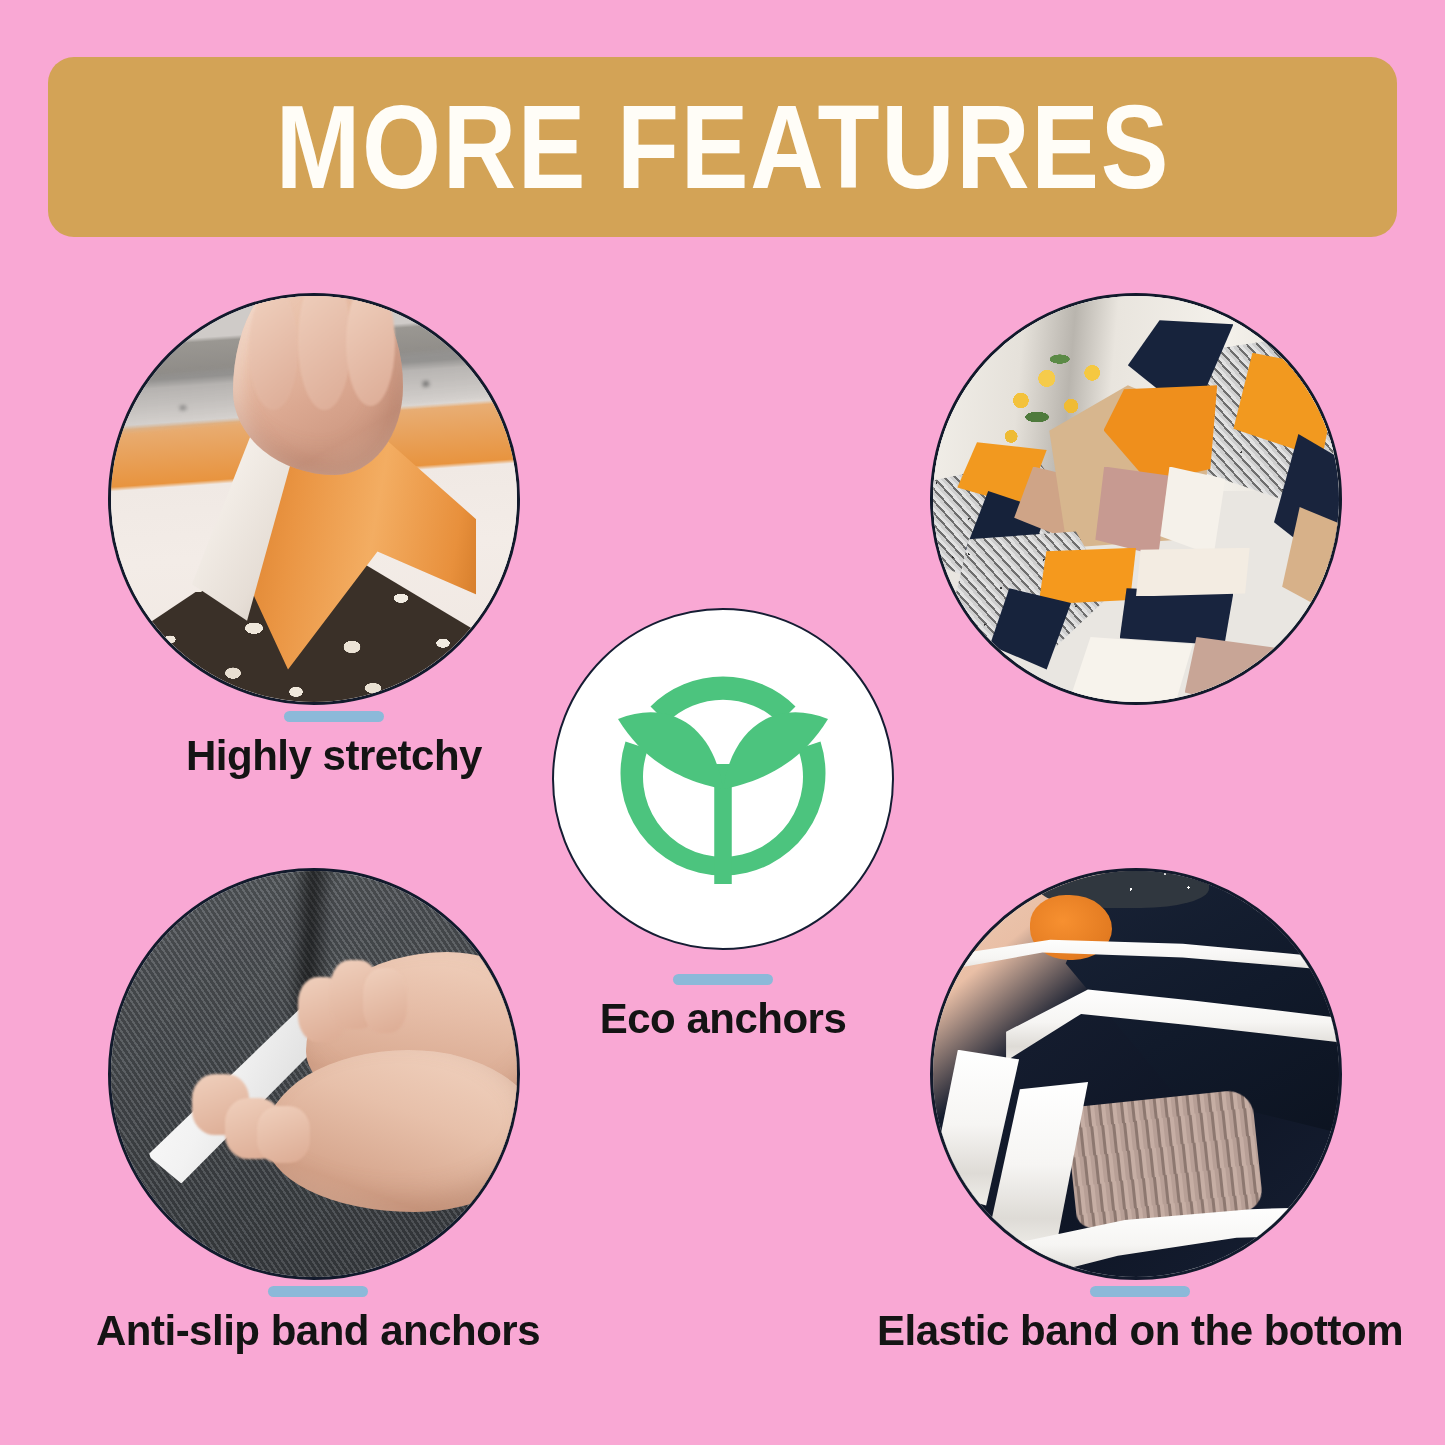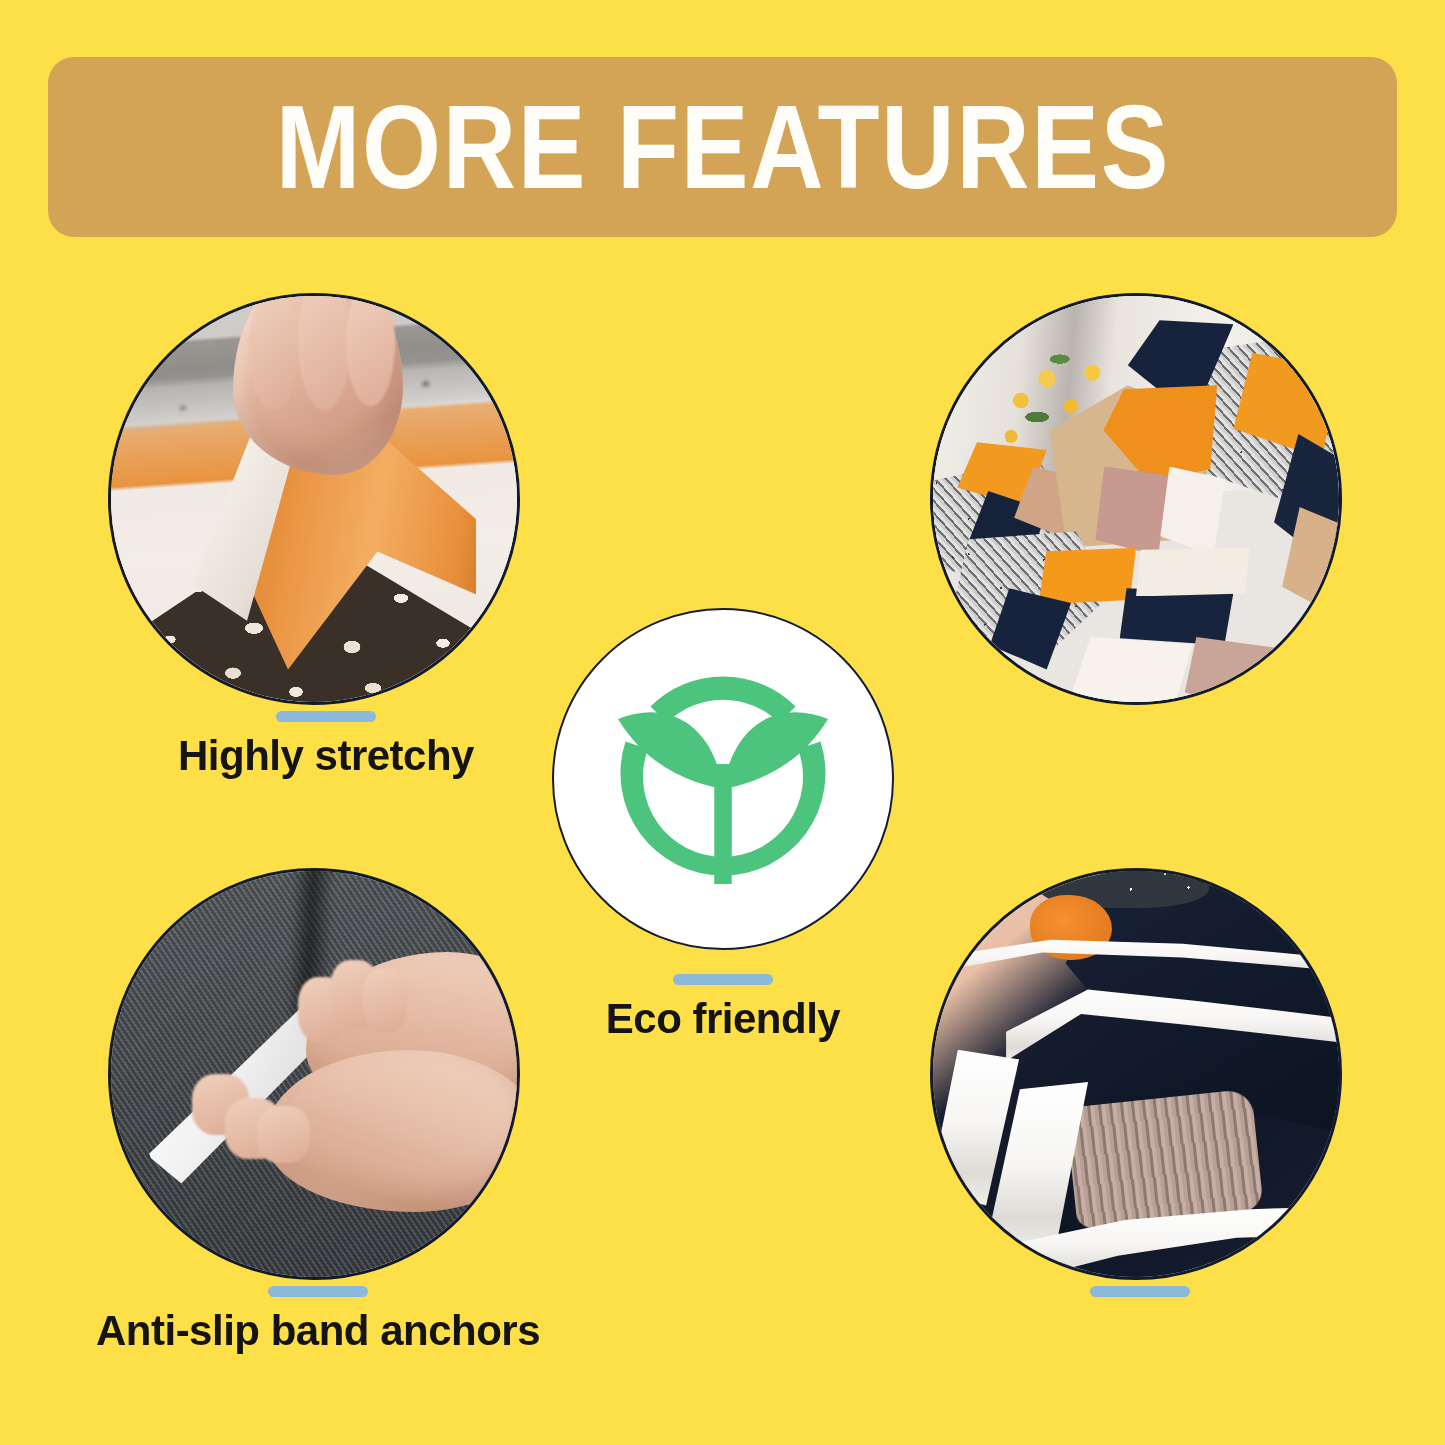--- a/index.html
+++ b/index.html
@@ -9,21 +9,21 @@
     height: 1445px;
     background: #ffffff;
     font-family: "Liberation Sans", sans-serif;
     overflow: hidden;
   }
 
   #page {
     position: relative;
     width: 1445px;
     height: 1445px;
-    background: #fde047;
+    background: #f9a8d4;
   }
 
   
   .banner {
     position: absolute;
     left: 48px;
     top: 57px;
     width: 1349px;
     height: 180px;
     background: #d3a356;
@@ -78,21 +78,21 @@
   }
   .caption-text {
     font-family: "Liberation Sans", sans-serif;
     font-size: 42px;
     font-weight: bold;
     color: #141414;
     letter-spacing: -0.5px;
     white-space: nowrap;
   }
 
-  .cap-tl { left: 8px; top: 418px; }
+  .cap-tl { left: 16px; top: 418px; }
   .cap-tr { left: 0; top: 418px; }
   .cap-bl { left: -60px; width: 540px; top: 418px; }
   .cap-br { left: -60px; width: 540px; top: 418px; }
 
   
   .eco {
     position: absolute;
     left: 552px;
     top: 608px;
     width: 342px;
@@ -423,34 +423,35 @@
         <div class="br-gather"></div>
         <div class="br-band" style="left:2%;top:16%;width:96%;height:12%;clip-path:polygon(0% 42%,28% 8%,62% 16%,100% 44%,100% 70%,62% 44%,26% 34%,0% 72%);"></div>
         <div class="br-band" style="left:18%;top:28%;width:84%;height:20%;clip-path:polygon(0% 58%,24% 6%,56% 20%,100% 42%,100% 72%,54% 50%,22% 36%,0% 94%);"></div>
         <div class="br-band" style="left:-2%;top:44%;width:58%;height:40%;clip-path:polygon(14% 0%,40% 6%,26% 96%,2% 86%);"></div>
         <div class="br-band" style="left:6%;top:52%;width:70%;height:44%;clip-path:polygon(22% 4%,46% 0%,34% 98%,10% 92%);"></div>
         <div class="br-band" style="left:18%;bottom:-4%;width:86%;height:22%;clip-path:polygon(0% 46%,34% 18%,70% 6%,100% 2%,100% 34%,66% 38%,32% 58%,4% 86%);"></div>
       </div>
     </div>
     <div class="caption cap-br">
       <span class="accent-bar"></span>
+      <span class="caption-text">Elastic band on the bottom</span>
     </div>
   </div>
 
   <div class="eco">
     <div class="eco-circle">
       <svg width="250" height="250" viewBox="0 0 200 200" aria-hidden="true">
         <path d="M100 18 a82 82 0 0 1 58 24 l-13 13 a64 64 0 0 0 -90 0 l-13 -13 a82 82 0 0 1 58 -24 z" fill="#4CC47E"></path>
         <path d="M31 56 a82 82 0 0 0 138 0 l-16 9 a64 64 0 0 1 -106 0 z" fill="none"></path>
         <path d="M23 62 a82 82 0 0 0 154 0" fill="none" stroke="#4CC47E" stroke-width="0"></path>
         <path d="M22 70 a82 82 0 1 0 156 0 l-18 6 a64 64 0 1 1 -120 0 z" fill="#4CC47E"></path>
         <rect x="93" y="88" width="14" height="96" fill="#4CC47E"></rect>
         <path d="M100 108 C 78 104, 40 92, 16 52 C 56 36, 92 56, 100 108 Z" fill="#4CC47E"></path>
         <path d="M100 108 C 122 104, 160 92, 184 52 C 144 36, 108 56, 100 108 Z" fill="#4CC47E"></path>
       </svg>
     </div>
     <div class="eco-caption">
       <span class="accent-bar"></span>
-      <span class="caption-text">Eco friendly</span>
+      <span class="caption-text">Eco anchors</span>
     </div>
   </div>
 
 </div>
 
 </body></html>

